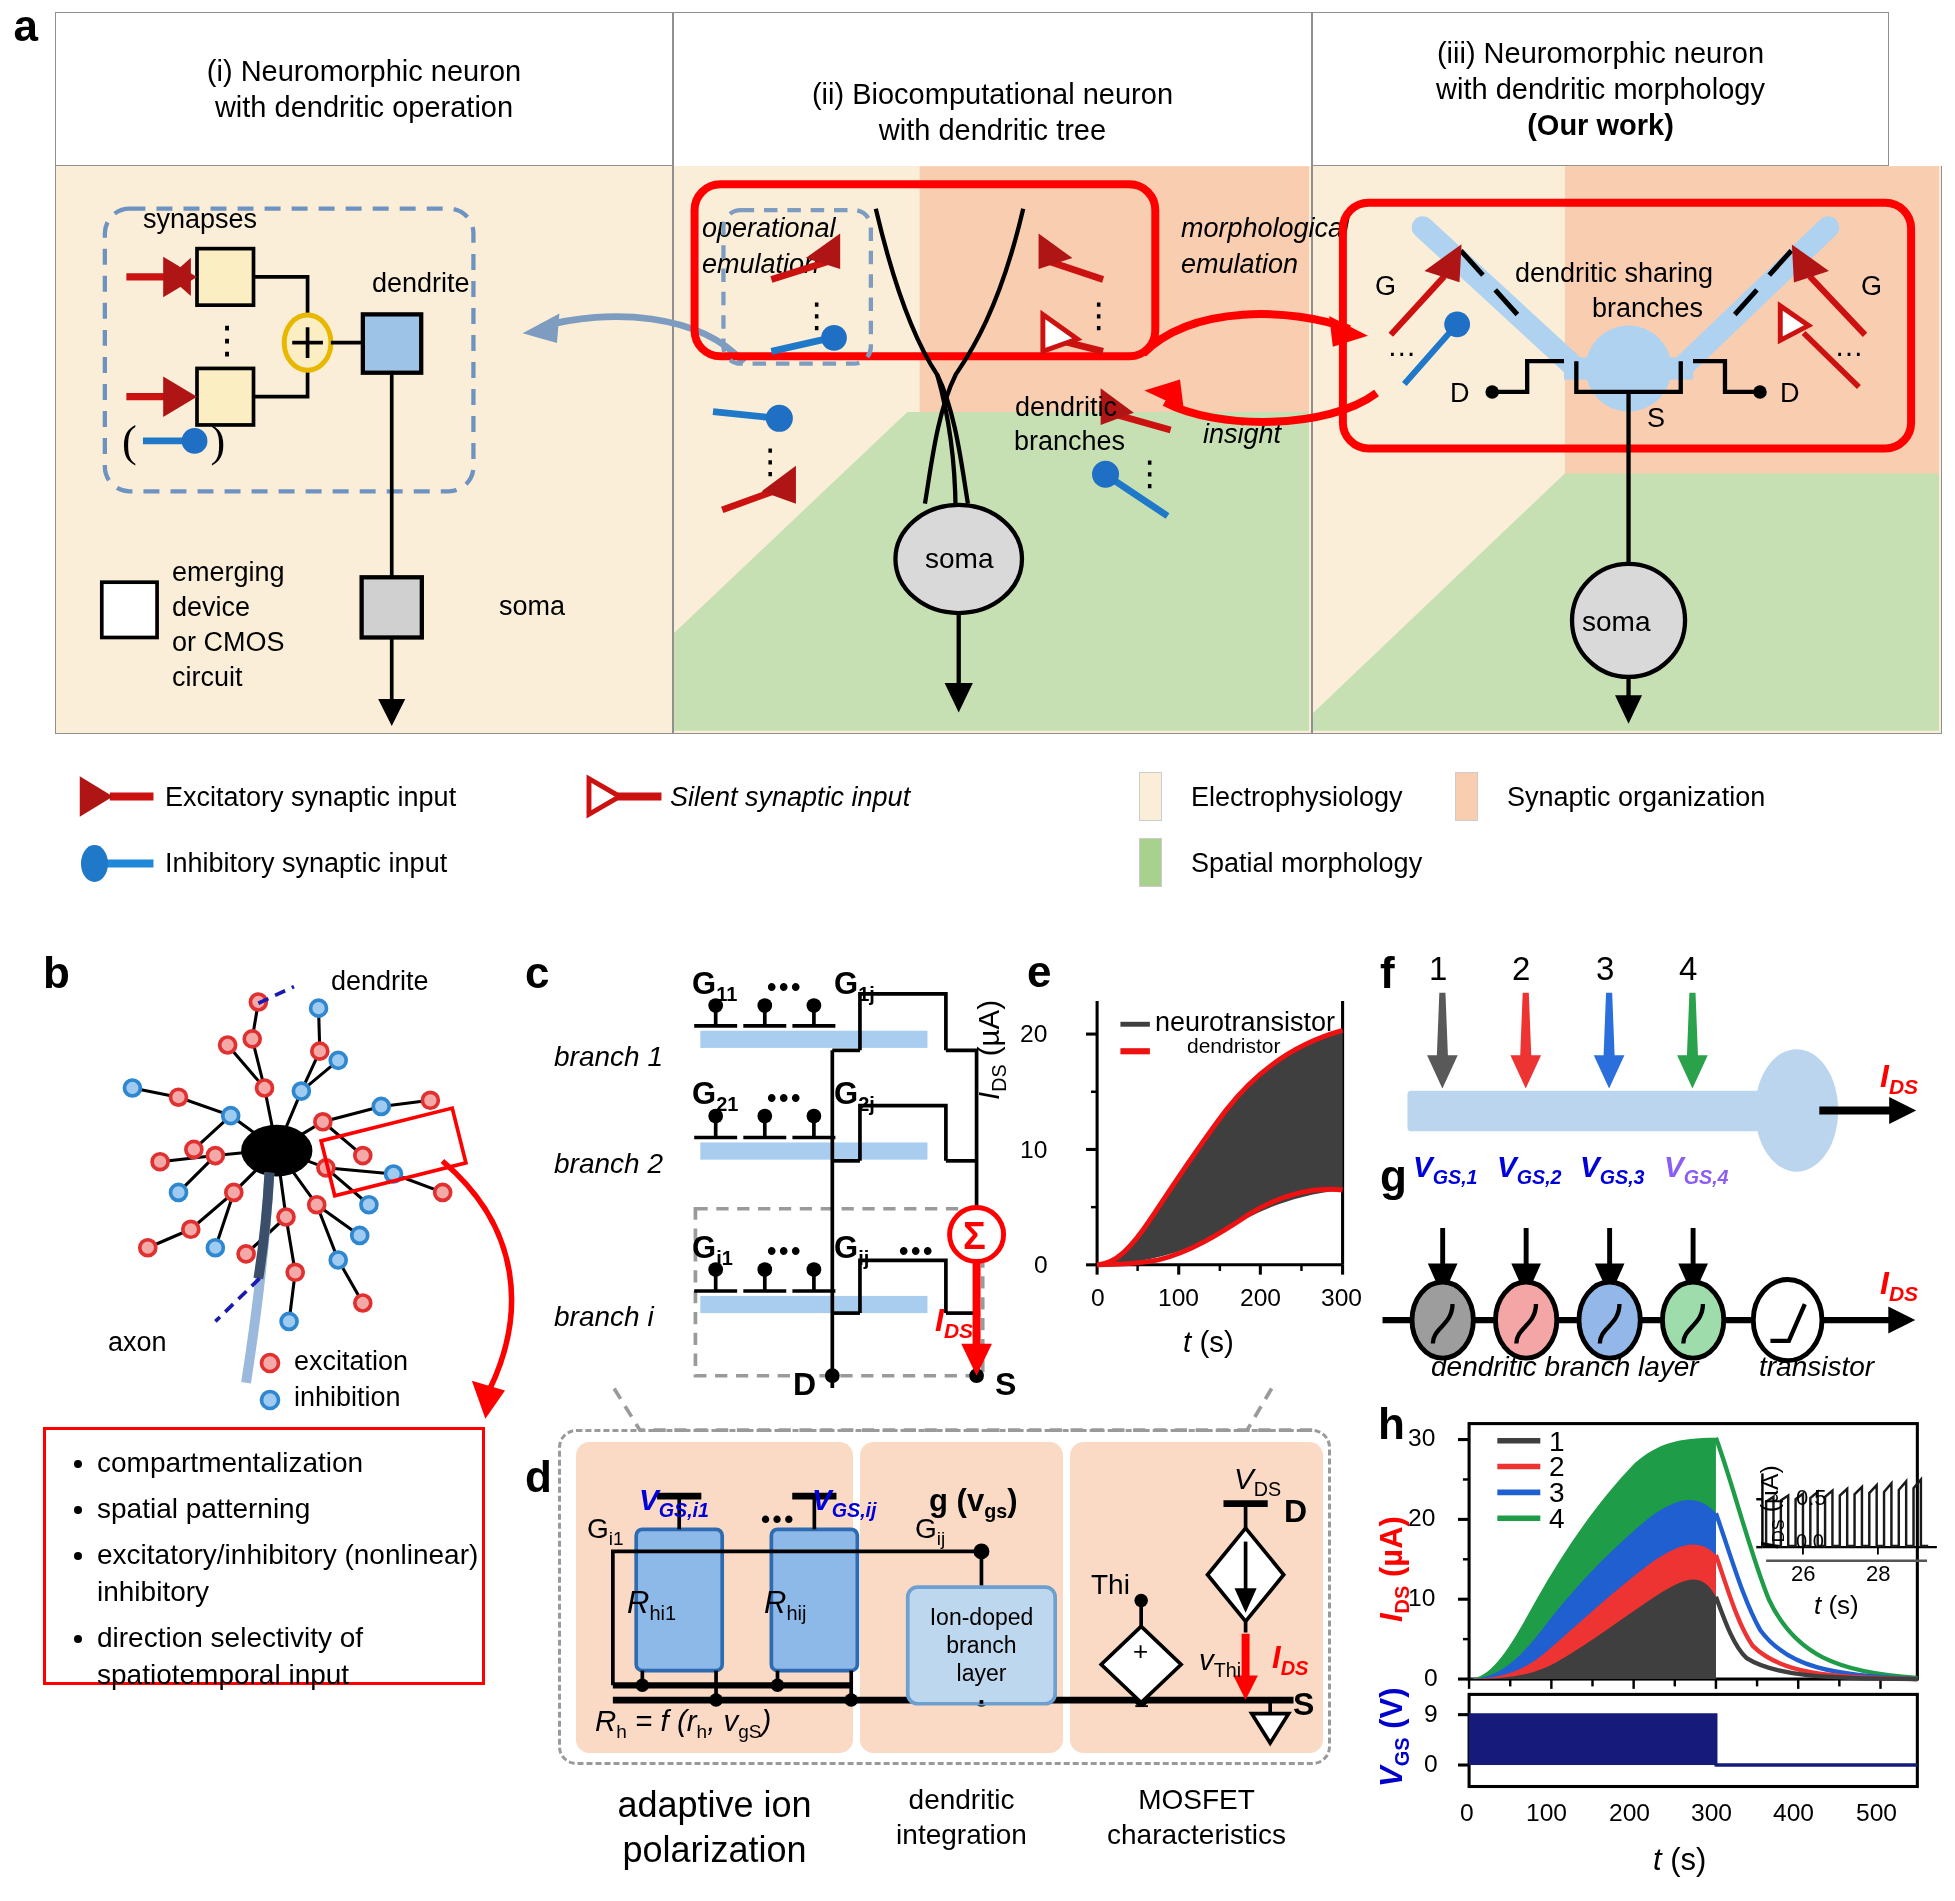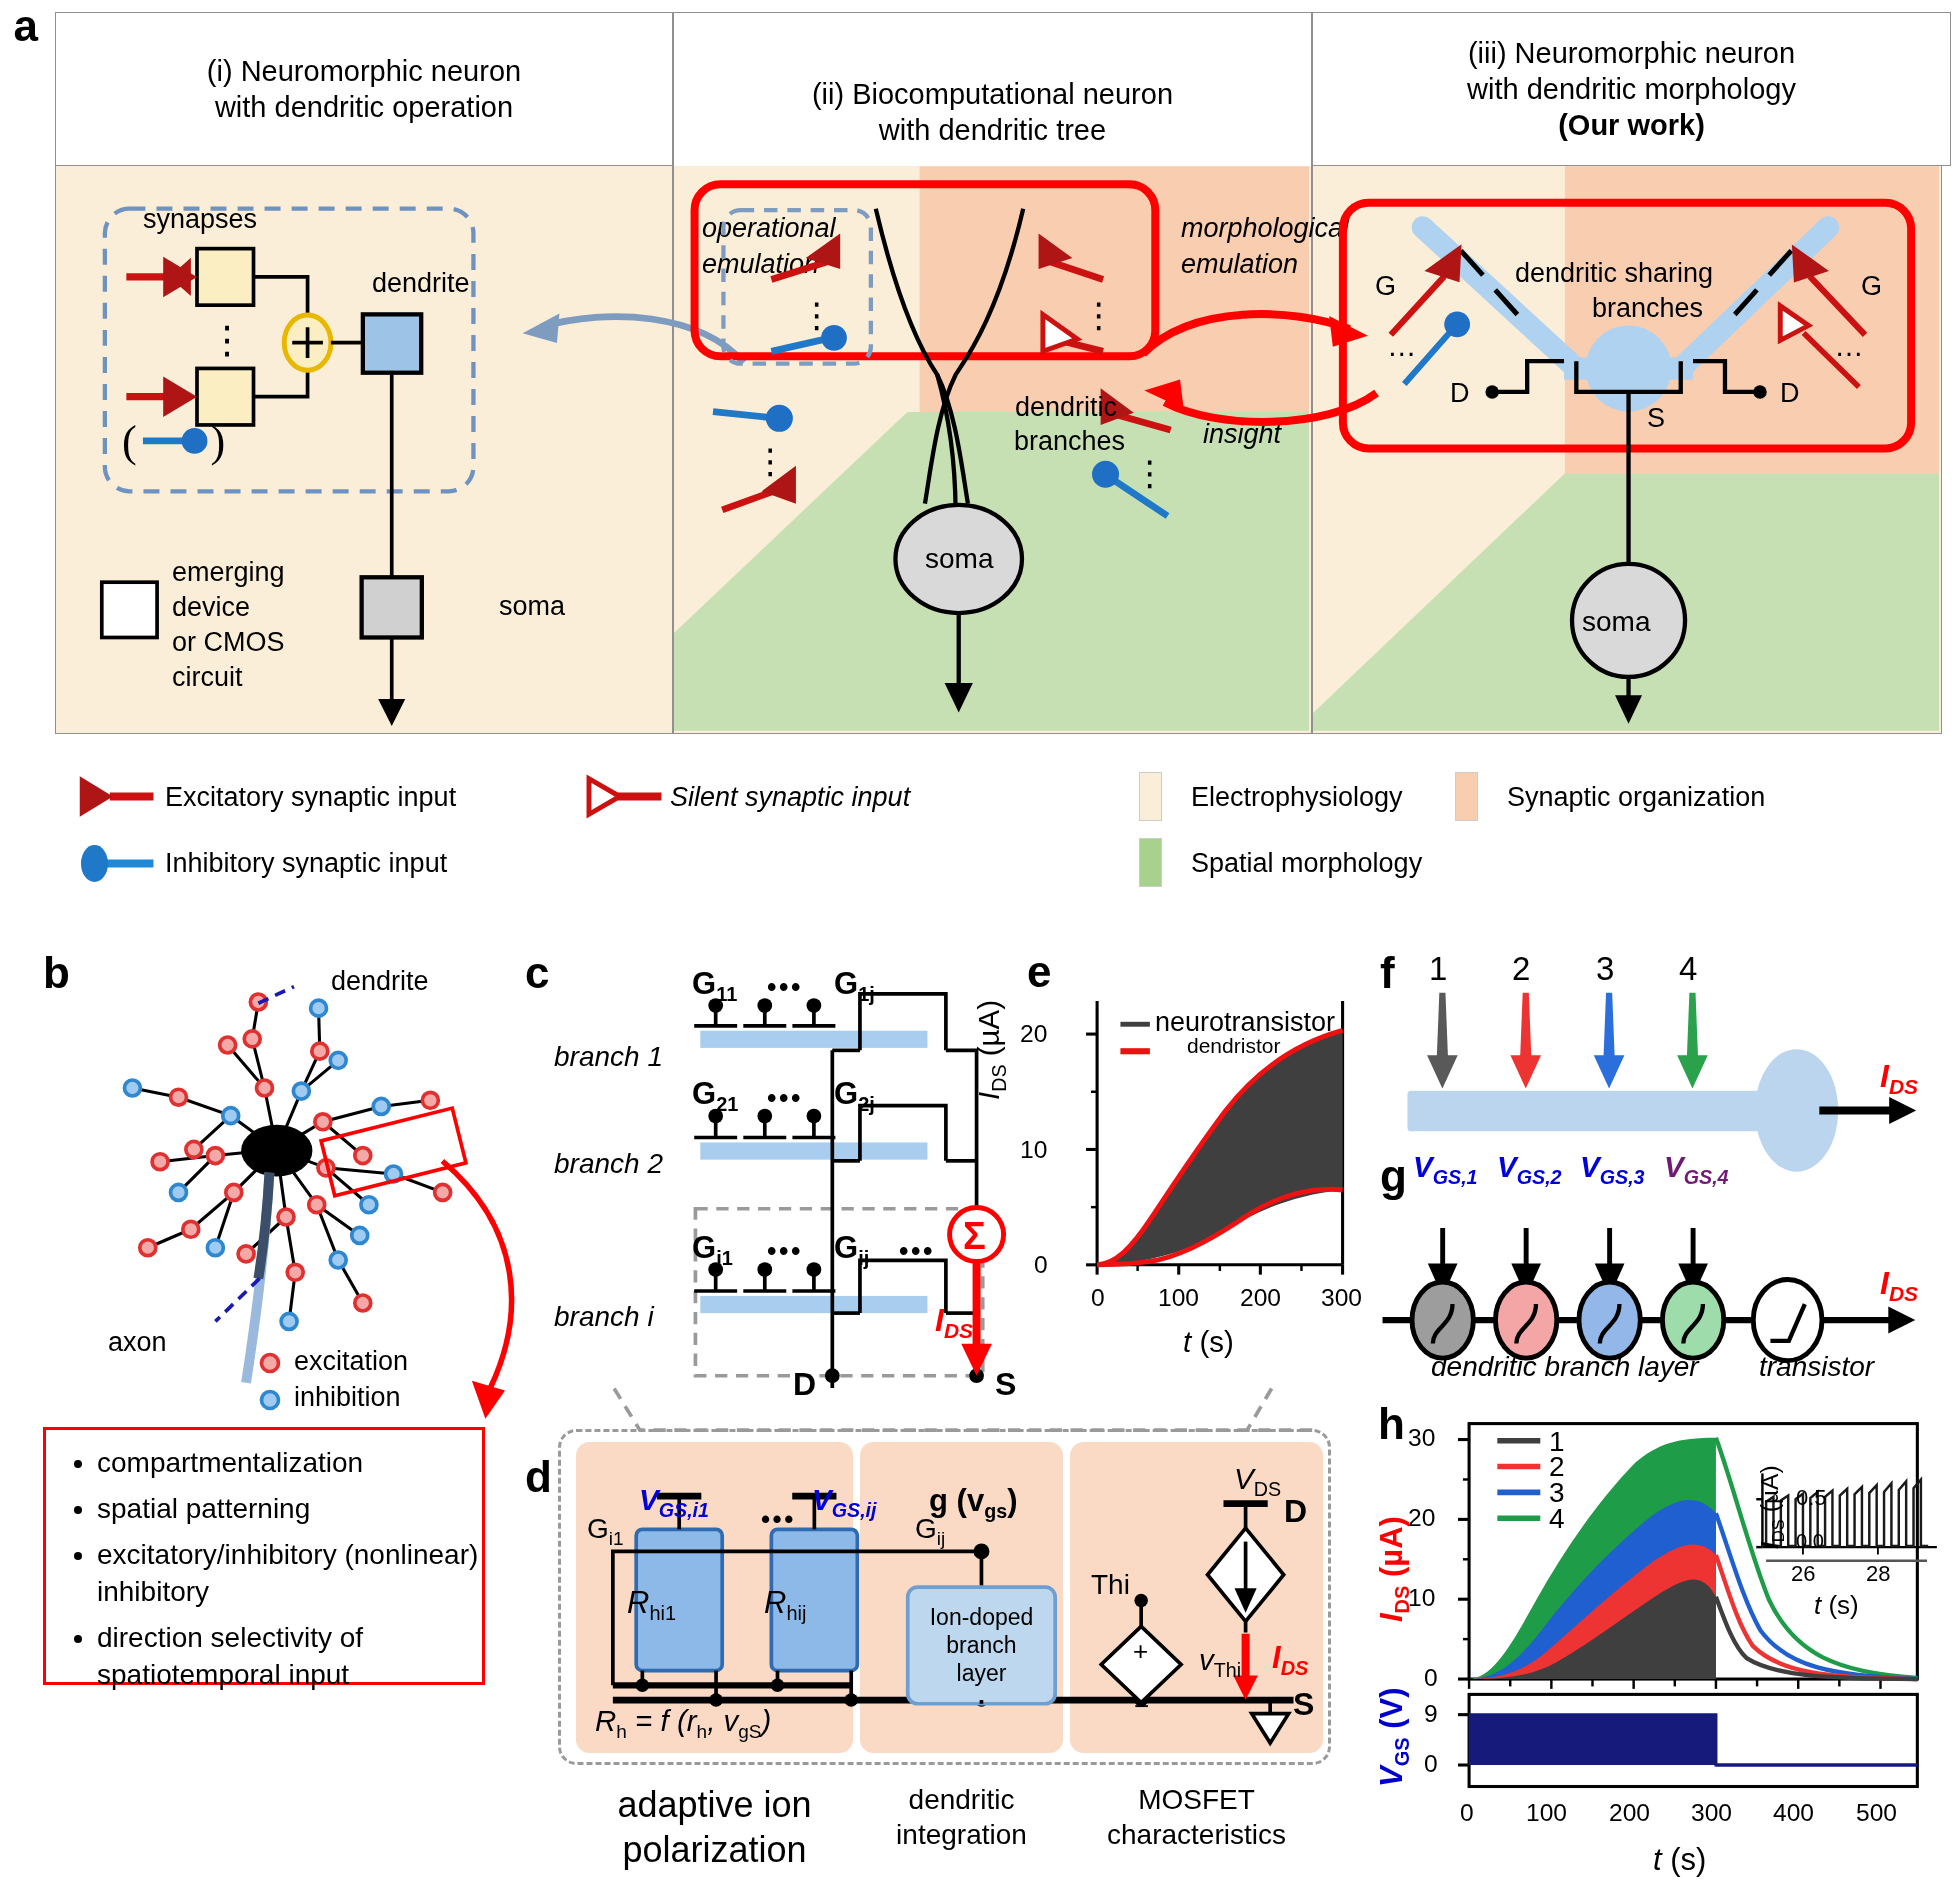--- a/index.html
+++ b/index.html
@@ -30,21 +30,21 @@
     <div>(i) Neuromorphic neuron</div>
     <div>with dendritic operation</div>
   </div>
 </div>
 <div class="hdr-cell" style="left:673px;top:12.3px;width:639px;height:199px;">
   <div>
     <div>(ii) Biocomputational neuron</div>
     <div>with dendritic tree</div>
   </div>
 </div>
-<div class="hdr-cell" style="left:1312px;top:12.3px;width:639px;height:154px;">
+<div class="hdr-cell" style="left:1312px;top:12.3px;width:577px;height:154px;">
   <div>
     <div>(iii) Neuromorphic neuron</div>
     <div>with dendritic morphology</div>
     <div class="bold">(Our work)</div>
   </div>
 </div>
 
 <div class="body-cell" style="left:55px;top:166px;width:618px;height:568px;background:#fbeed8;">
 </div>
 <div class="body-cell" style="left:673px;top:166px;width:639px;height:568px;background:#fbeed8;">
@@ -638,21 +638,21 @@
     <path d="M450 276 C450 250, 482 246, 482 212"></path>
     <path d="M592 272 L622 272 L648 212"></path>
   </g>
 </svg>
 <div class="abs bold ital" style="left:1413px;top:1150px;font-size:29.5px;color:#0000d8;">
   <span>V</span><sub style="font-size:19.7px;">GS,1</sub></div>
 <div class="abs bold ital" style="left:1497px;top:1150px;font-size:29.5px;color:#0000d8;">
   <span>V</span><sub style="font-size:19.7px;">GS,2</sub></div>
 <div class="abs bold ital" style="left:1580px;top:1150px;font-size:29.5px;color:#0000d8;">
   <span>V</span><sub style="font-size:19.7px;">GS,3</sub></div>
-<div class="abs bold ital" style="left:1664px;top:1150px;font-size:29.5px;color:#701a75;">
+<div class="abs bold ital" style="left:1664px;top:1150px;font-size:29.5px;color:#8b5cf6;">
   <span>V</span><sub style="font-size:19.7px;">GS,4</sub></div>
 <div class="abs bold ital" style="left:1880px;top:1265px;font-size:32px;color:#ff0000;">
   <span>I</span><sub style="font-size:21px;">DS</sub></div>
 <div class="abs ital" style="left:1431px;top:1351px;font-size:28px;">dendritic branch layer</div>
 <div class="abs ital" style="left:1759px;top:1351px;font-size:28px;">transistor</div>
 
 <div class="abs panel-letter" style="left:1378px;top:1402px;">h</div>
 
 <svg class="abs" style="left:1432px;top:1415px;" width="504" height="393" viewBox="0 0 820 640">
 

